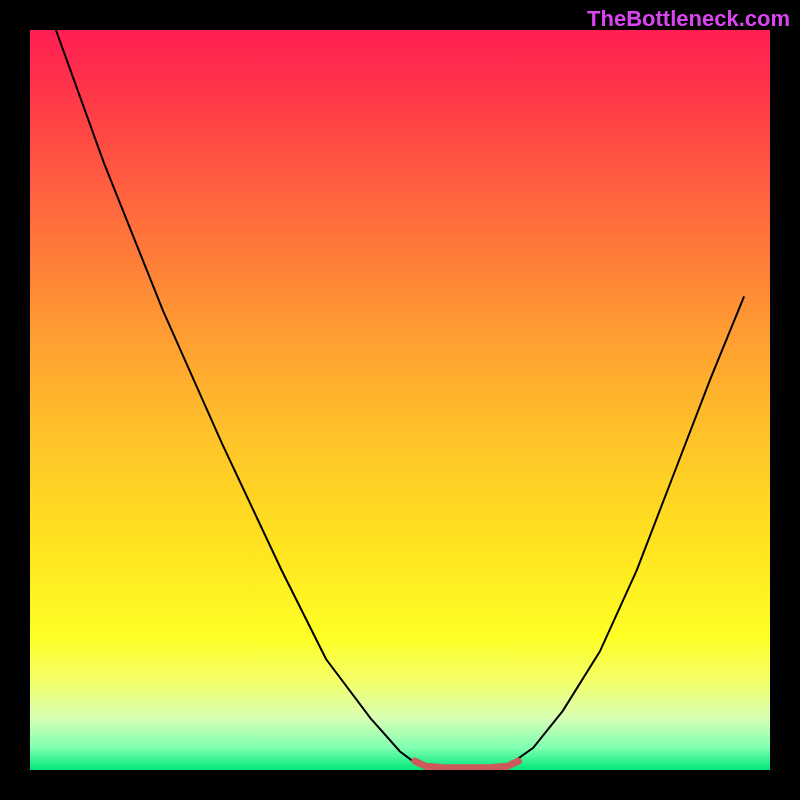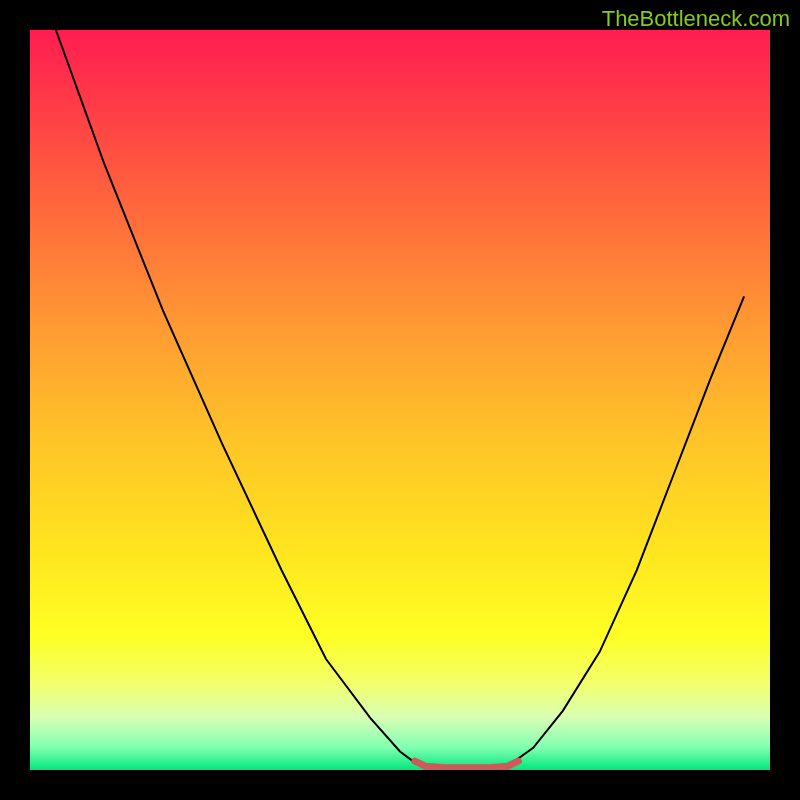--- a/index.html
+++ b/index.html
@@ -9,22 +9,22 @@
     height: 800px;
     position: relative;
     background: #000;
   }
   .watermark {
     position: absolute;
     top: 6px;
     right: 10px;
     font-family: Arial, Helvetica, sans-serif;
     font-size: 22px;
-    font-weight: normal;
-    color: #84cc16;
+    font-weight: bold;
+    color: #d946ef;
     z-index: 10;
   }
   .plot-area {
     position: absolute;
     left: 30px;
     top: 30px;
     width: 740px;
     height: 740px;
     overflow: hidden;
   }

